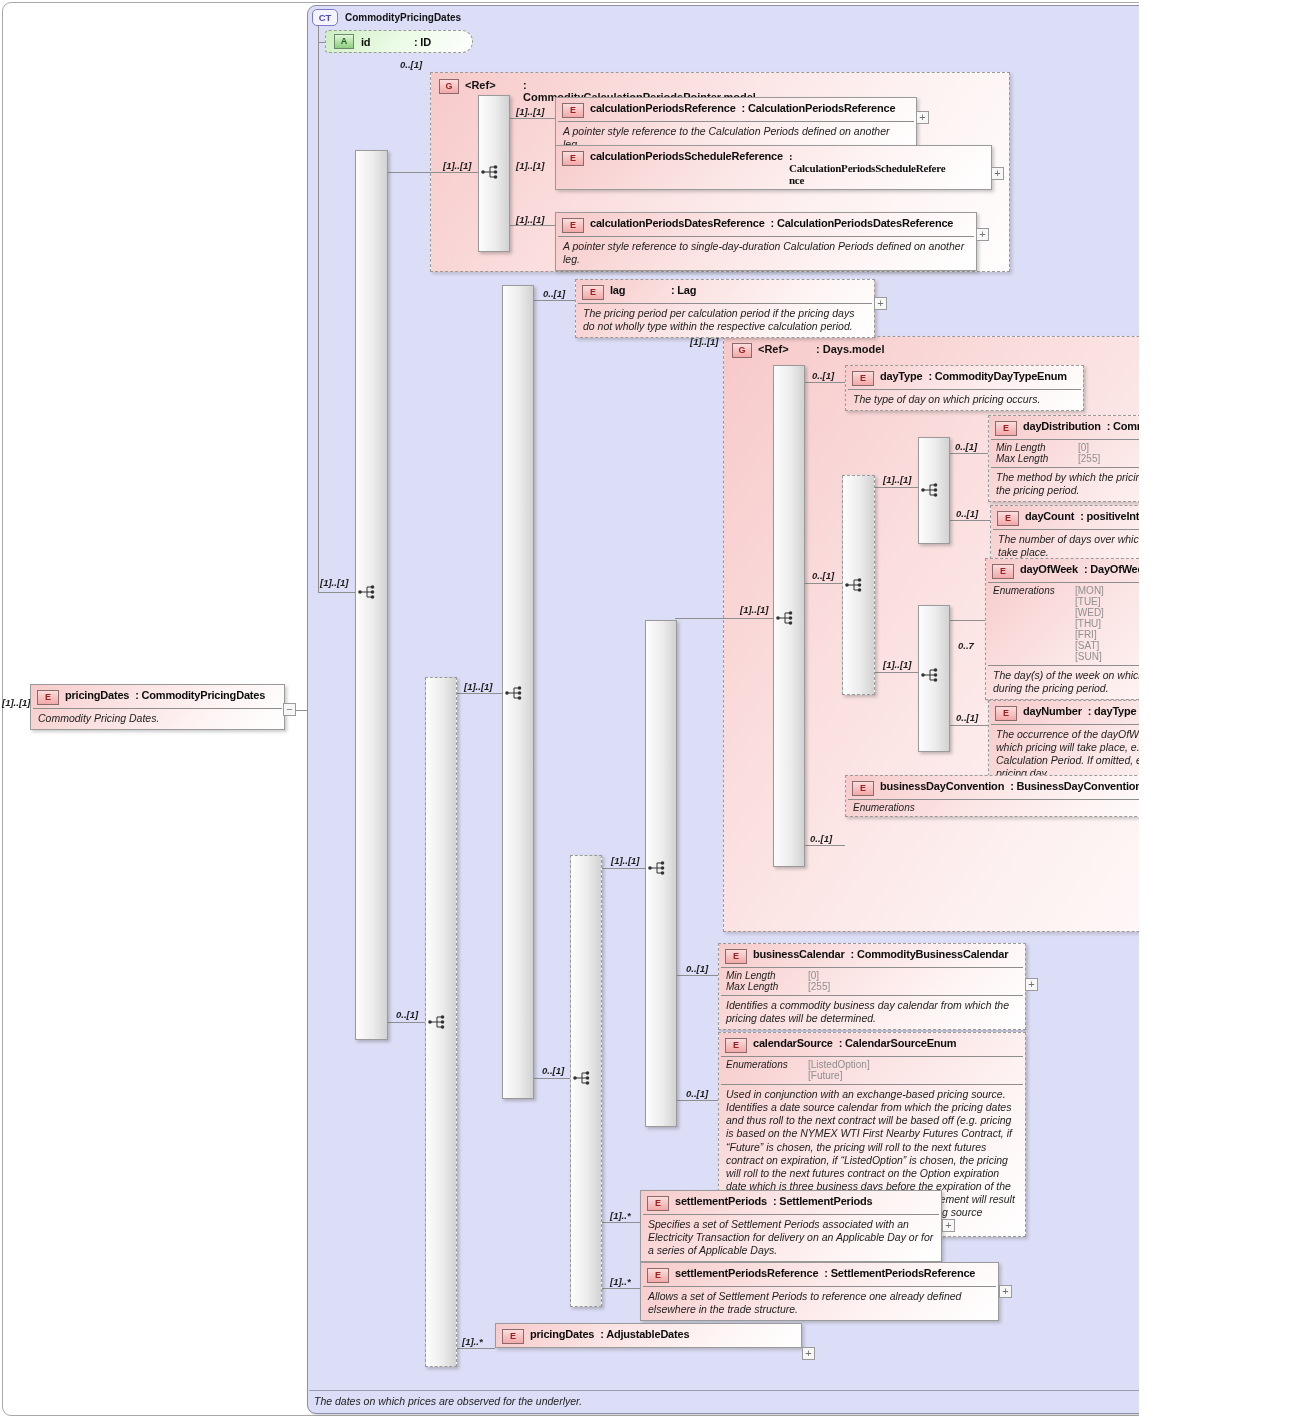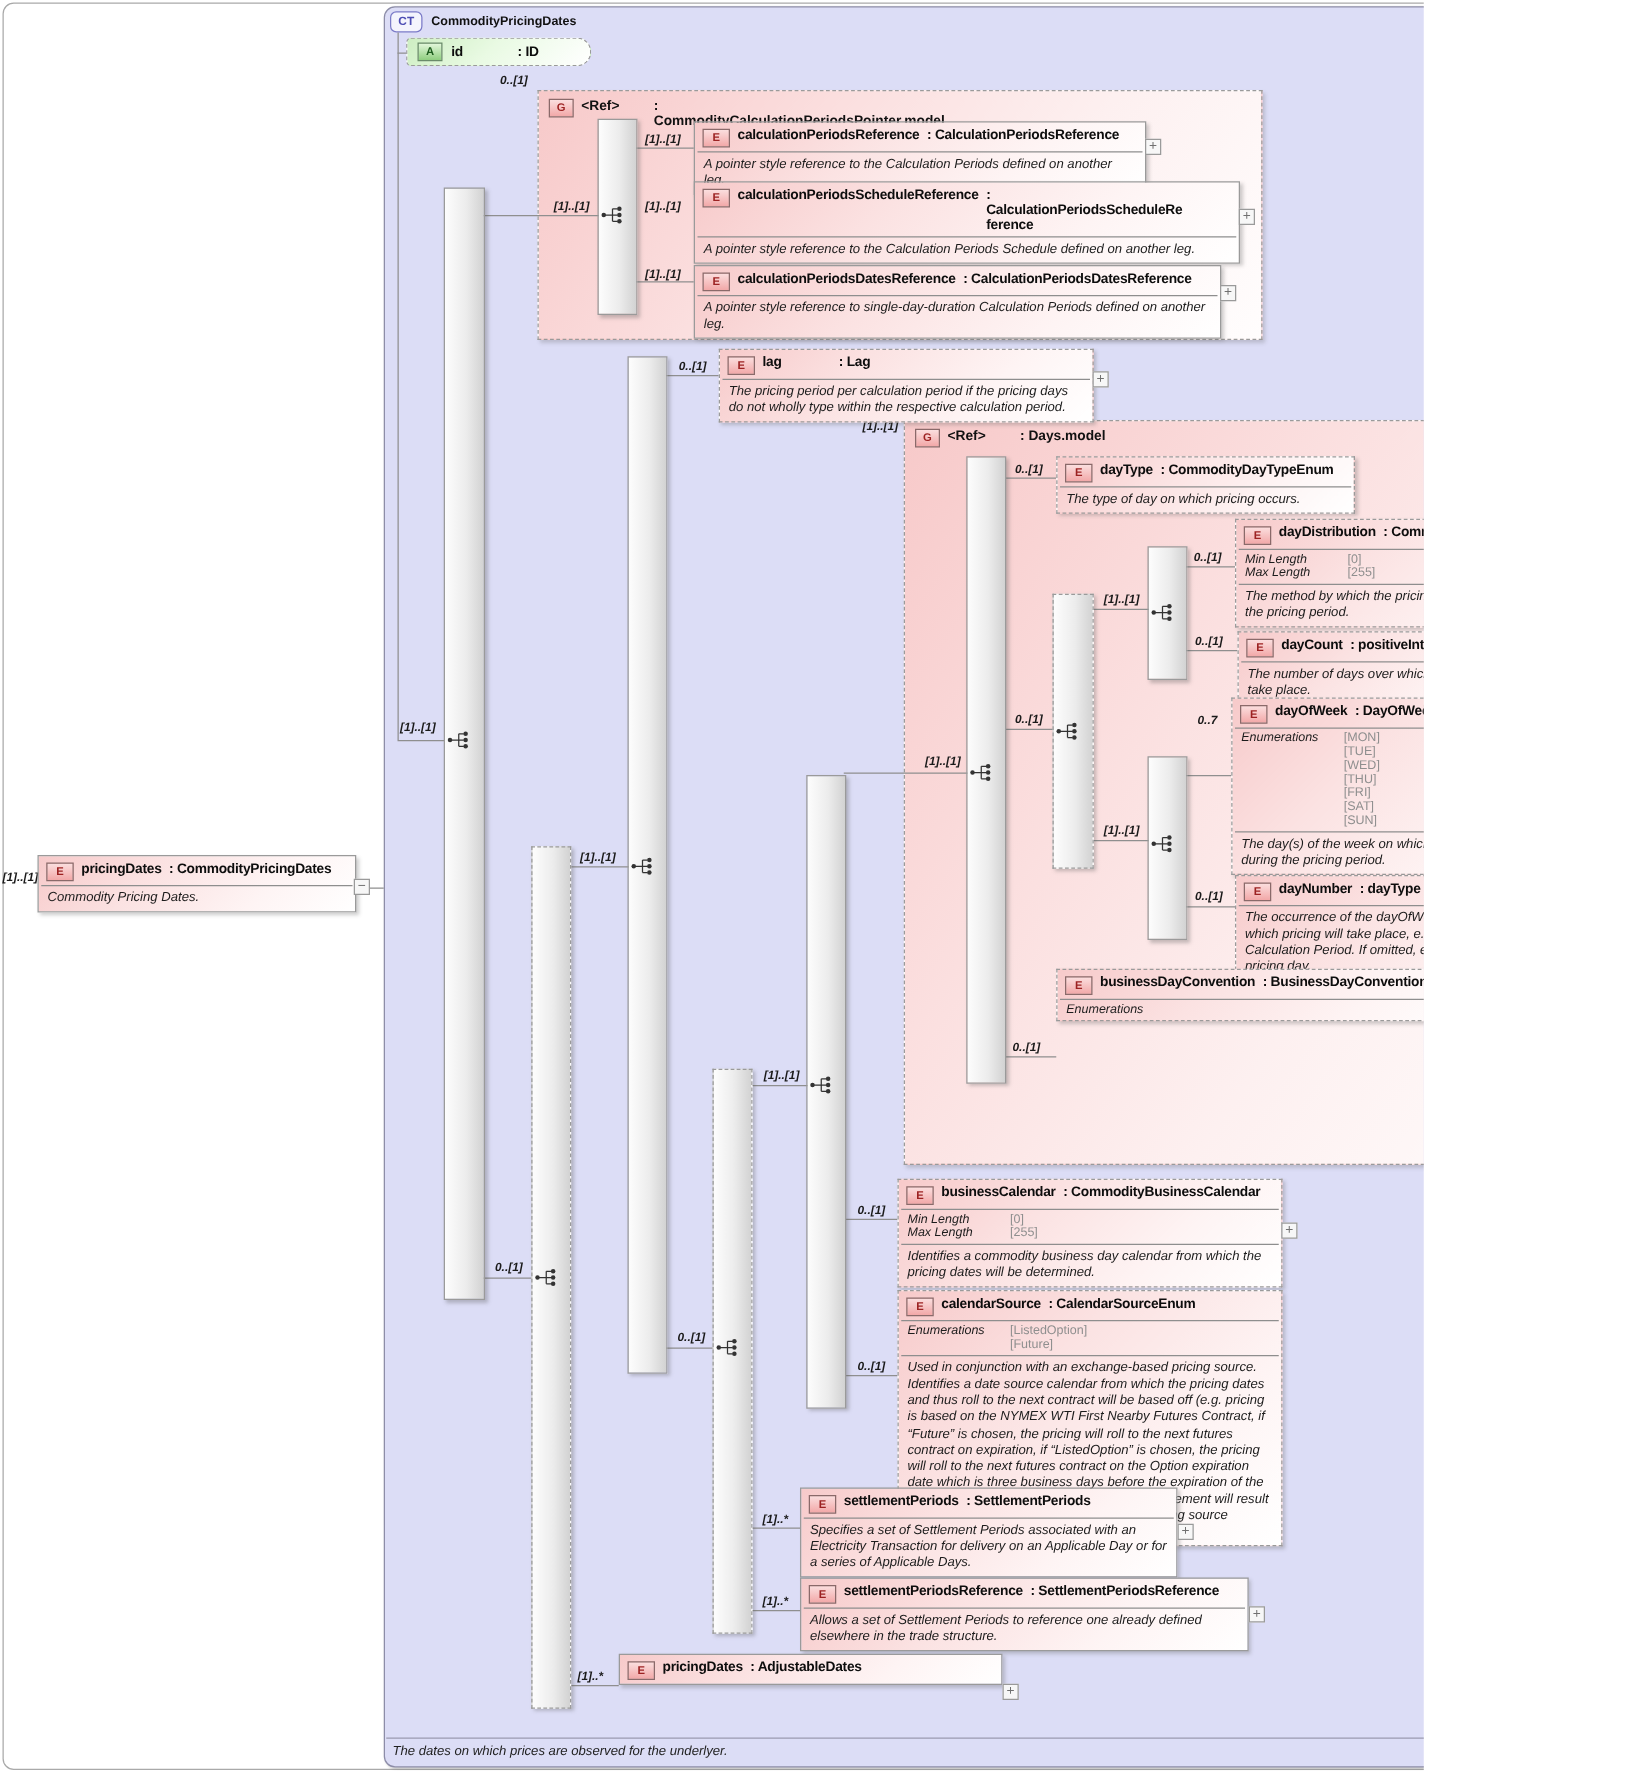--- a/index.html
+++ b/index.html
@@ -195,21 +195,21 @@
   <span class="card" style="left:740px;top:604px;">[1]..[1]</span>
   <span class="card" style="left:686px;top:963px;">0..[1]</span>
   <span class="card" style="left:686px;top:1088px;">0..[1]</span>
   <span class="card" style="left:812px;top:370px;">0..[1]</span>
   <span class="card" style="left:812px;top:570px;">0..[1]</span>
   <span class="card" style="left:810px;top:833px;">0..[1]</span>
   <span class="card" style="left:883px;top:474px;">[1]..[1]</span>
   <span class="card" style="left:883px;top:659px;">[1]..[1]</span>
   <span class="card" style="left:955px;top:441px;">0..[1]</span>
   <span class="card" style="left:956px;top:508px;">0..[1]</span>
-  <span class="card" style="left:958px;top:571px;">0..7</span>
+  <span class="card" style="left:958px;top:640px;">0..7</span>
   <span class="card" style="left:956px;top:712px;">0..[1]</span>
 
   <div class="node" style="left:30px;top:684px;width:253px;">
     <div class="nhead">
       <span class="e-icon">E</span>
       <span class="nname">pricingDates</span>
       <span class="ntype">: CommodityPricingDates</span>
     </div>
     <div class="ndoc">Commodity Pricing Dates.</div>
   </div>
@@ -228,23 +228,22 @@
       <span class="ntype">: CalculationPeriodsReference</span>
     </div>
     <div class="ndoc">A pointer style reference to the Calculation Periods defined on another leg.</div>
   </div>
   <div class="pm" style="left:916px;top:111px;">+</div>
 
   <div class="node" style="left:555px;top:145px;width:435px;">
     <div class="nhead">
       <span class="e-icon">E</span>
       <span class="nname" style="max-width:225px;">calculationPeriodsScheduleReference</span>
-      <span class="ntype" style="max-width:160px;">: CalculationPeriodsScheduleReference</span>
-    </div>
-    <div class="ndoc">A pointer style reference to the Calculation Periods Schedule defined on another leg.</div>
+      <span class="ntype" style="max-width:160px;font-family:Liberation Serif, serif;">: CalculationPeriodsScheduleReference</span>
+    </div>
   </div>
   <div class="pm" style="left:991px;top:167px;">+</div>
 
   <div class="node" style="left:555px;top:212px;width:420px;">
     <div class="nhead">
       <span class="e-icon">E</span>
       <span class="nname">calculationPeriodsDatesReference</span>
       <span class="ntype">: CalculationPeriodsDatesReference</span>
     </div>
     <div class="ndoc">A pointer style reference to single-day-duration Calculation Periods defined on another leg.</div>

